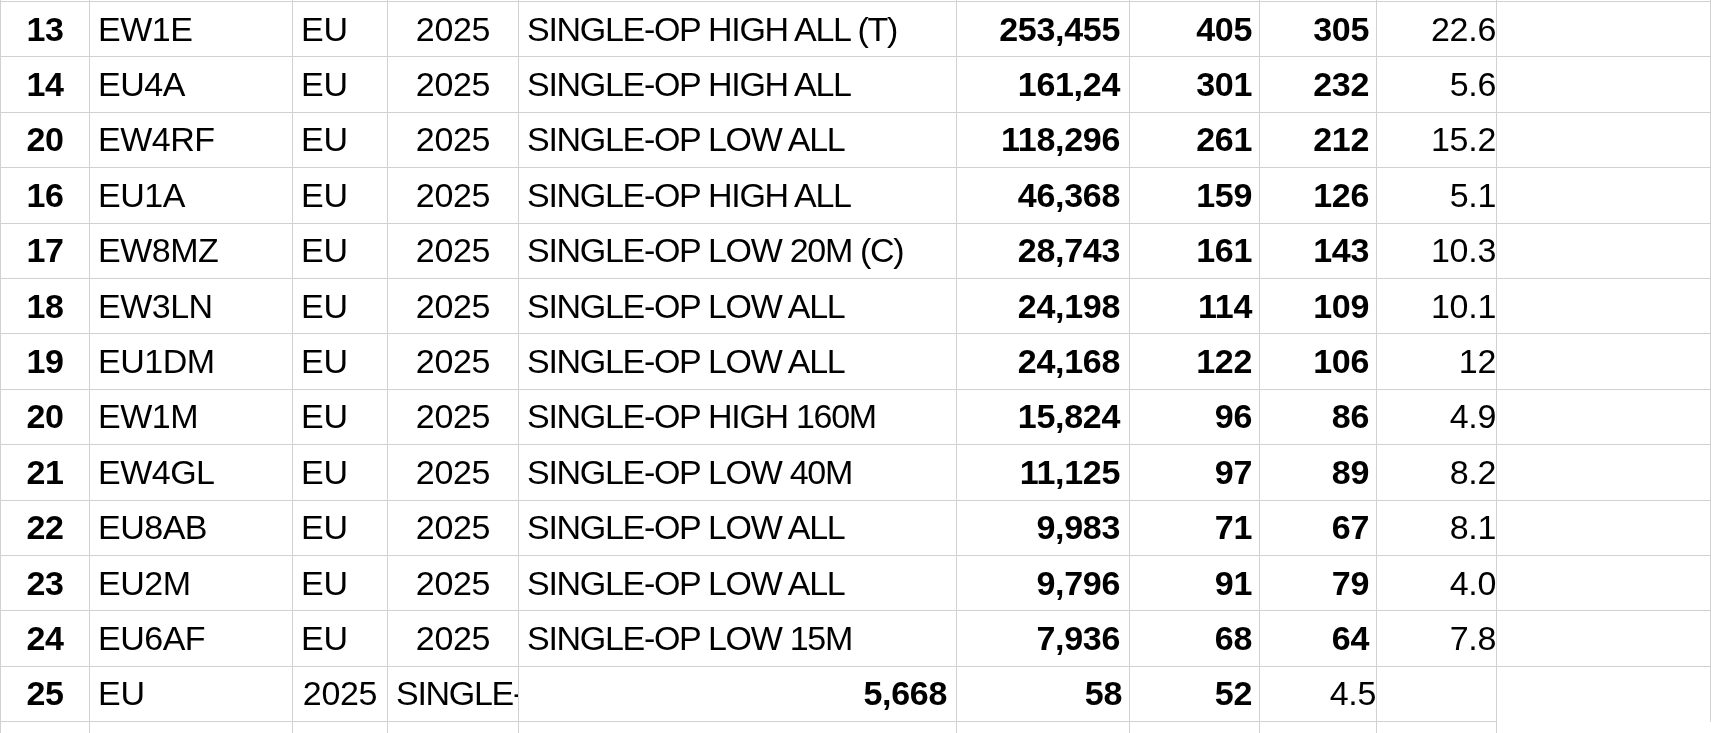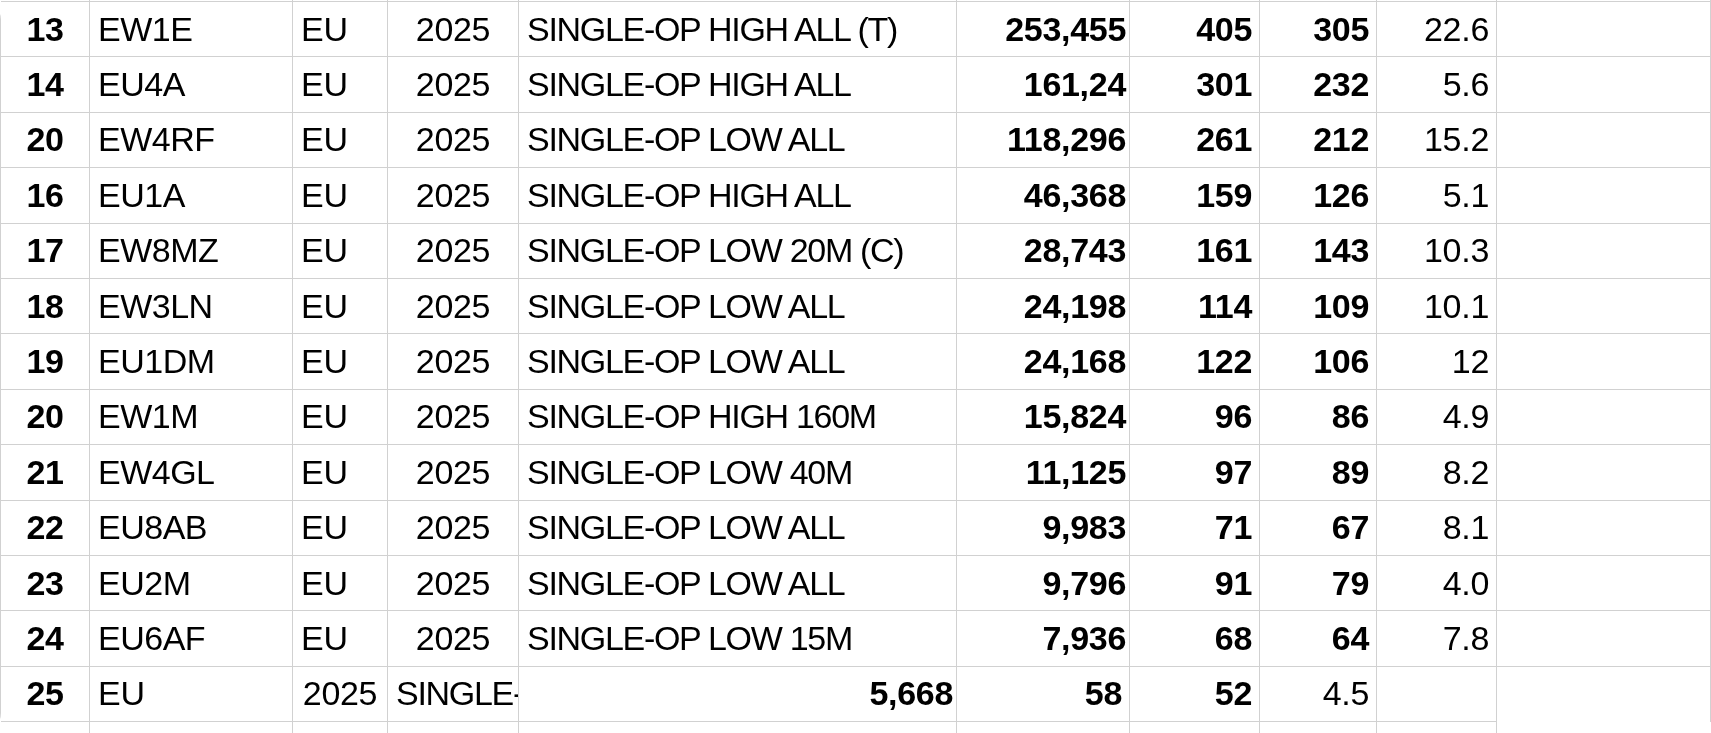--- a/index.html
+++ b/index.html
@@ -20,21 +20,20 @@
     height: 733px;
     background: #ffffff;
   }
   .grid {
     display: grid;
     grid-template-columns: 89px 203px 95px 131px 438px 173px 130px 117px 120px 214px;
     grid-template-rows: 2px repeat(13, 55.4px) auto;
     border-left: 1px solid #d1d1d1;
     width: 1710px;
     height: 733px;
-    border-radius: 20px;
   }
   .cell {
     box-sizing: border-box;
     border-right: 1px solid #d1d1d1;
     border-bottom: 1px solid #d1d1d1;
     background: #ffffff;
     display: flex;
     align-items: center;
     font-size: 34px;
     letter-spacing: -0.3px;
@@ -42,24 +41,24 @@
     overflow: hidden;
     position: relative;
   }
   .cell.no-bottom { border-bottom: none; }
   
   .c-rank   { justify-content: center; font-weight: 700; }
   .c-call   { justify-content: flex-start; padding-left: 8px; font-weight: 400; letter-spacing: -0.5px; }
   .c-cont   { justify-content: flex-start; padding-left: 8px; }
   .c-year   { justify-content: center; }
   .c-cat    { justify-content: flex-start; padding-left: 8px; letter-spacing: -1.3px; }
-  .c-score  { justify-content: flex-end; padding-right: 3px; font-weight: 700; text-align: center; }
+  .c-score  { justify-content: flex-end; padding-right: 9px; font-weight: 700; text-align: center; }
   .c-qsos   { justify-content: flex-end; padding-right: 7px; font-weight: 700; }
   .c-mults  { justify-content: flex-end; padding-right: 7px; font-weight: 700; }
-  .c-hours  { justify-content: flex-end; padding-right: 7px; }
+  .c-hours  { justify-content: flex-end; }
   .c-blank  { }
 </style>
 </head>
 <body>
 
 <div class="sheet">
   <div class="grid" id="grid">
       <div class="cell c-rank"></div>
       <div class="cell c-call"></div>
       <div class="cell c-cont"></div>

